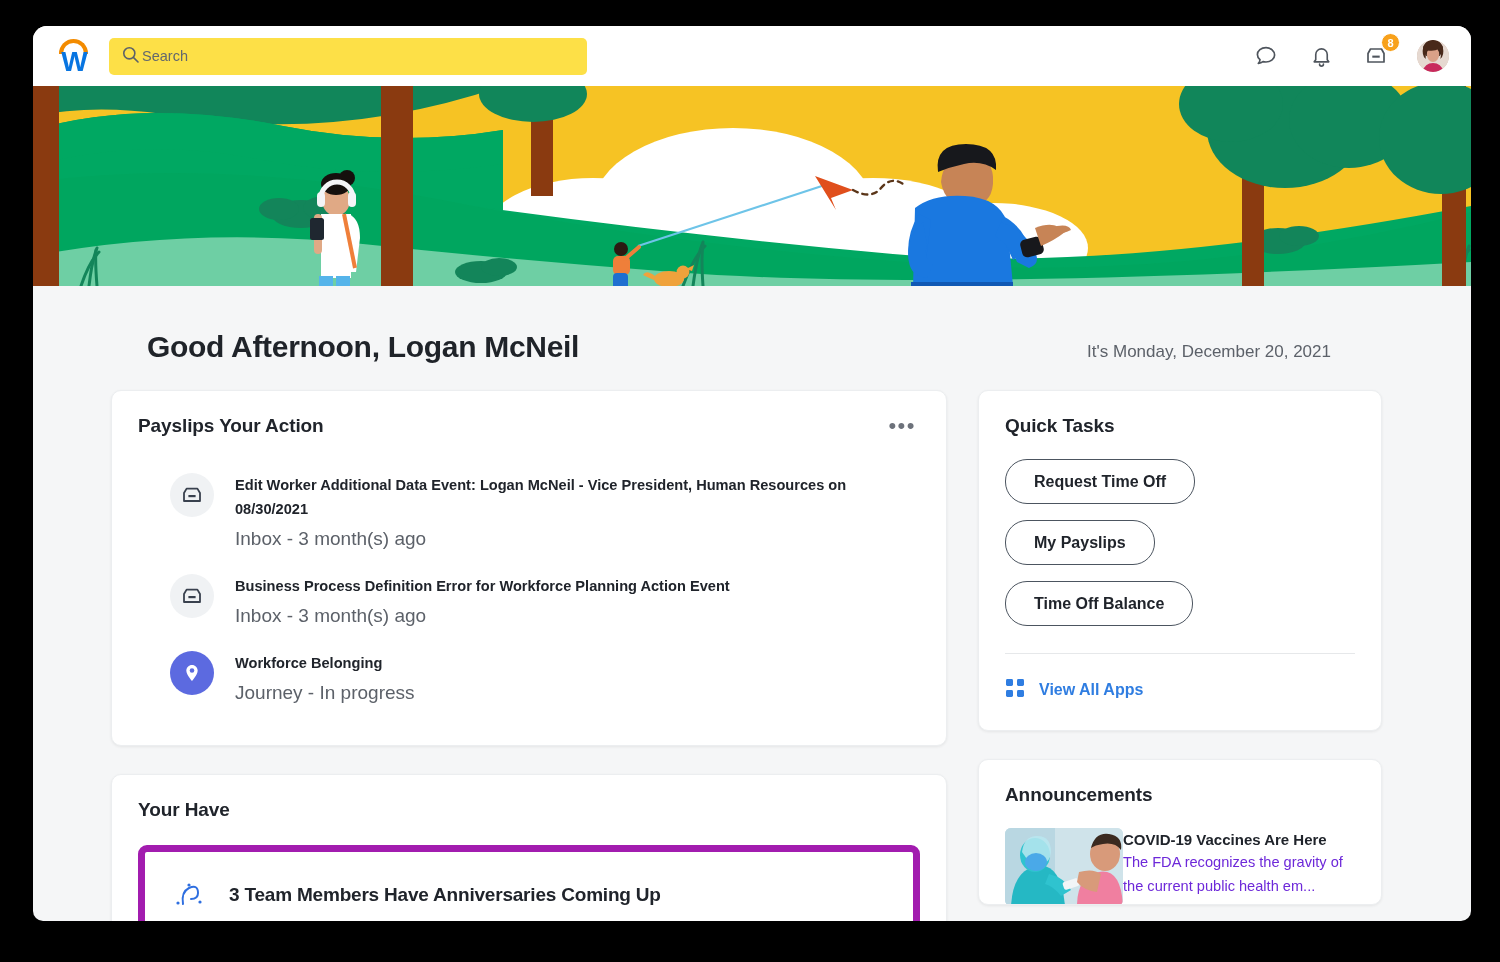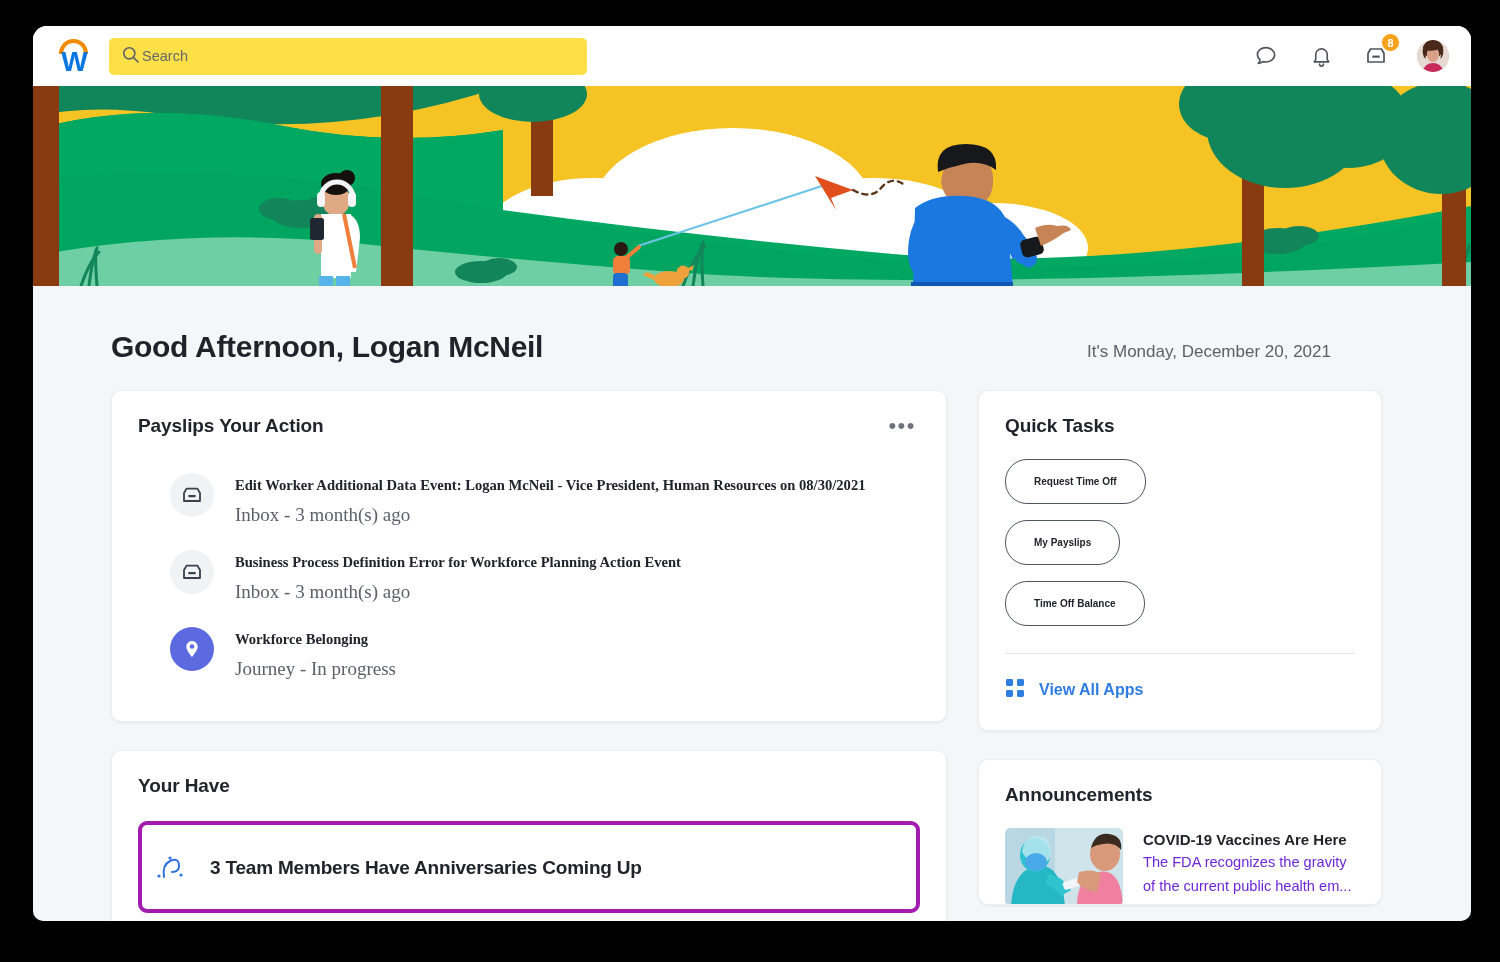--- a/index.html
+++ b/index.html
@@ -135,20 +135,21 @@
   
   #page-body {
     position: relative;
     padding: 0 78px;
   }
 
   #greeting-row {
     display: flex;
     align-items: baseline;
     padding: 44px 0 26px 0;
+    margin-left: 36px;
   }
   #greeting-title {
     font-size: 30px;
     font-weight: 700;
     color: #1f2329;
     letter-spacing: -0.3px;
   }
   #greeting-date {
     margin-left: auto;
     font-size: 17px;
@@ -199,61 +200,61 @@
   }
   .action-icon {
     width: 44px; height: 44px;
     border-radius: 50%;
     flex: 0 0 auto;
     display: flex; align-items: center; justify-content: center;
     margin-top: 2px;
   }
   .action-icon.inbox { background: #f0f2f4; }
   .action-icon.journey { background: #5c6ae0; }
-  .action-text { padding-top: 2px; max-width: 640px; font-family: Liberation Serif, serif; }
+  .action-text { padding-top: 2px; max-width: 640px; }
   .action-title {
     font-size: 14.6px;
     font-weight: 700;
     color: #20242b;
     line-height: 24px;
   }
   .action-sub {
     font-size: 19px;
     color: #5c6169;
     margin-top: 7px;
   }
 
   
   #team-card { padding: 24px 26px 26px 26px; }
   #team-inner {
     margin-top: 24px;
-    border: 4px solid #a21caf;
+    border: 7px solid #a21caf;
     border-radius: 9px;
-    padding: 26px 24px 24px 8px;
+    padding: 26px 24px 24px 24px;
     display: flex;
     align-items: center;
     gap: 20px;
   }
   #team-row-icon { width: 40px; flex: 0 0 auto; display:flex; justify-content:center; }
   #team-row-title {
     font-size: 19px;
     font-weight: 700;
     color: #20242b;
     letter-spacing: -0.2px;
   }
 
   
   #quick-tasks-card { padding: 24px 26px 28px 26px; margin-bottom: 28px; }
   #qt-buttons { margin-top: 22px; display: flex; flex-direction: column; gap: 16px; align-items: flex-start; }
   .pill-button {
     border: 1px solid #4c5560;
     border-radius: 22px;
     background: #ffffff;
     padding: 13px 28px;
-    font-size: 10px;
+    font-size: 16px;
     font-weight: 700;
     color: #20242b;
     cursor: pointer;
     font-family: "Liberation Sans", sans-serif;
     line-height: 17px;
   }
   #qt-divider { margin: 27px 0 0 0; height: 1px; background: #e6e8ea; }
   #view-all-apps {
     margin-top: 24px;
     display: flex;
@@ -262,21 +263,21 @@
     cursor: pointer;
   }
   #view-all-apps .label {
     font-size: 16px;
     font-weight: 700;
     color: #2f7de1;
   }
 
   
   #announcements-card { padding: 24px 26px 0 26px; height: 146px; overflow: hidden; }
-  #ann-row { display: flex; gap: 20px; margin-top: 22px; }
+  #ann-row { display: flex; margin-top: 22px; }
   #ann-thumb {
     width: 118px; height: 78px;
     border-radius: 6px;
     flex: 0 0 auto;
     overflow: hidden;
     position: relative;
     background: #cfe4ec;
   }
   #ann-body { padding-top: 1px; }
   #ann-title {

